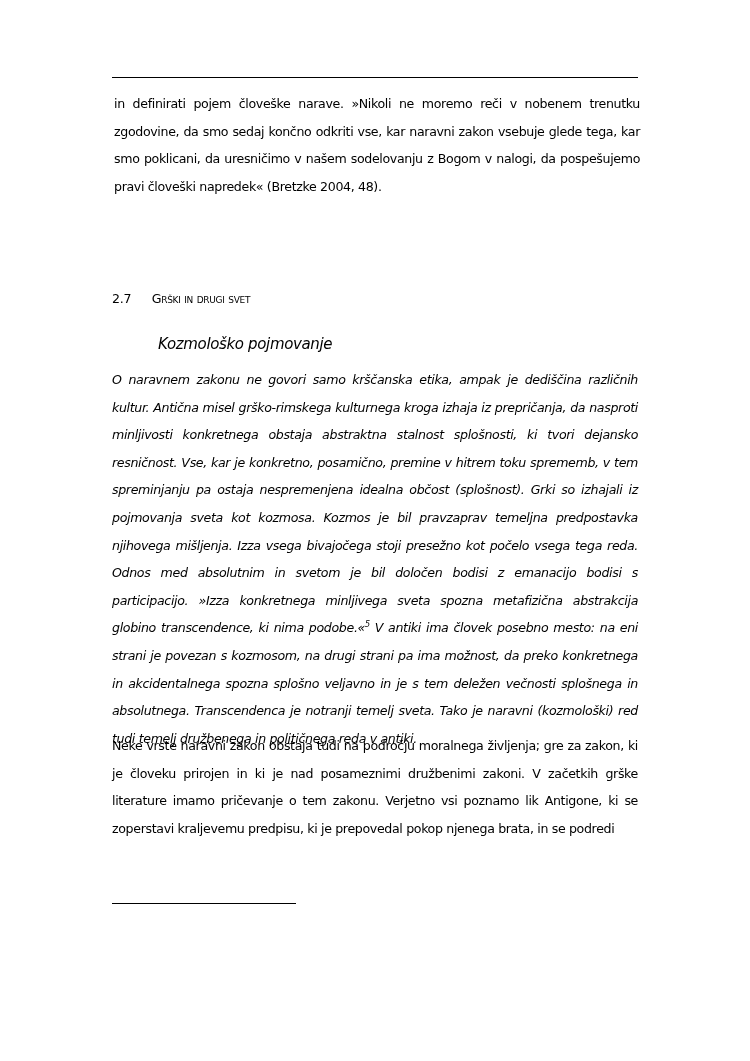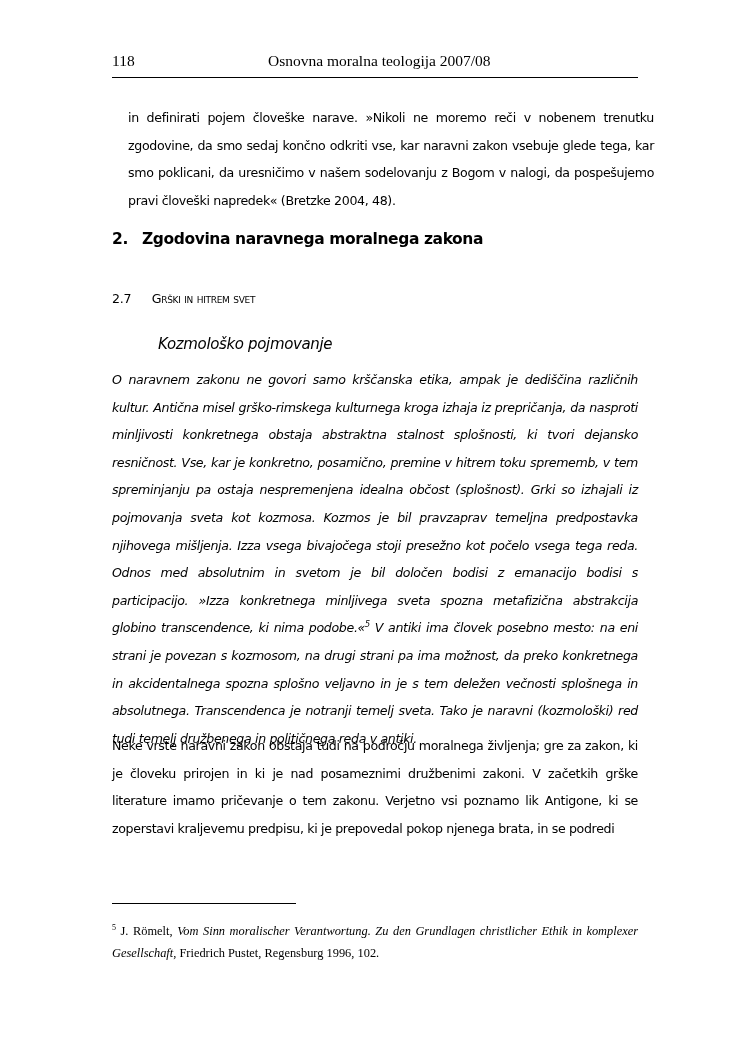--- a/index.html
+++ b/index.html
@@ -26,41 +26,32 @@
   .fn-rule { position: absolute; left: 112px; top: 903px; width: 184px; height: 1px; background: #000; }
   .footnote { position: absolute; left: 112px; top: 920px; width: 526px; font-family: "Liberation Serif", serif;
     font-size: 12.4px; line-height: 22px; text-align: justify; }
   .footnote sup { font-size: 8px; }
 </style>
 </head>
 <body>
 
 <div class="page">
 
-  <div class="header">
-    <span class="pnum">118</span>
-    <span class="title">Osnovna moralna teologija 2007/08</span>
-  </div>
   <div class="header-rule"></div>
 
-  <p class="body-text para1" style="margin:16px">in definirati pojem človeške narave. »Nikoli ne moremo reči v nobenem trenutku zgodovine, da smo sedaj končno odkriti vse, kar naravni zakon vsebuje glede tega, kar smo poklicani, da uresničimo v našem sodelovanju z Bogom v nalogi, da pospešujemo pravi človeški napredek« (Bretzke 2004, 48).</p>
+  <p class="body-text para1" style="margin:2px">in definirati pojem človeške narave. »Nikoli ne moremo reči v nobenem trenutku zgodovine, da smo sedaj končno odkriti vse, kar naravni zakon vsebuje glede tega, kar smo poklicani, da uresničimo v našem sodelovanju z Bogom v nalogi, da pospešujemo pravi človeški napredek« (Bretzke 2004, 48).</p>
 
-  <div class="h2">
-    <span class="num">2.</span>
-    <span>Zgodovina naravnega moralnega zakona</span>
-  </div>
 
   <div class="h3">
     <span class="num">2.7</span>
-    <span class="sc">Grški in hitrem svet</span>
+    <span class="sc">Grški in drugi svet</span>
   </div>
 
   <div class="h4">Kozmološko pojmovanje</div>
 
   <p class="body-text para2" style="margin:0"><span>O naravnem zakonu ne govori samo krščanska etika, ampak je dediščina različnih kultur. Antična misel grško-rimskega kulturnega kroga izhaja iz prepričanja, da nasproti minljivosti konkretnega obstaja abstraktna stalnost splošnosti, ki tvori dejansko resničnost. Vse, kar je konkretno, posamično, premine v hitrem toku sprememb, v tem spreminjanju pa ostaja nespremenjena idealna občost (splošnost). Grki so izhajali iz pojmovanja sveta kot kozmosa. Kozmos je bil pravzaprav temeljna predpostavka njihovega mišljenja. Izza vsega bivajočega stoji presežno kot počelo vsega tega reda. Odnos med absolutnim in svetom je bil določen bodisi z emanacijo bodisi s participacijo. »Izza konkretnega minljivega sveta spozna metafizična abstrakcija globino transcendence, ki nima podobe.«</span><sup>5</sup><span> V antiki ima človek posebno mesto: na eni strani je povezan s kozmosom, na drugi strani pa ima možnost, da preko konkretnega in akcidentalnega spozna splošno veljavno in je s tem deležen večnosti splošnega in absolutnega. Transcendenca je notranji temelj sveta. Tako je naravni (kozmološki) red tudi temelj družbenega in političnega reda v antiki.</span></p>
 
   <p class="body-text para3" style="margin:0">Neke vrste naravni zakon obstaja tudi na področju moralnega življenja; gre za zakon, ki je človeku prirojen in ki je nad posameznimi družbenimi zakoni. V začetkih grške literature imamo pričevanje o tem zakonu. Verjetno vsi poznamo lik Antigone, ki se zoperstavi kraljevemu predpisu, ki je prepovedal pokop njenega brata, in se podredi</p>
 
   <div class="fn-rule"></div>
 
-  <p class="footnote" style="margin:0"><sup>5</sup><span> J. Römelt, </span><i>Vom Sinn moralischer Verantwortung. Zu den Grundlagen christlicher Ethik in komplexer Gesellschaft</i><span>, Friedrich Pustet, Regensburg 1996, 102.</span></p>
 
 </div>
 
 </body></html>

